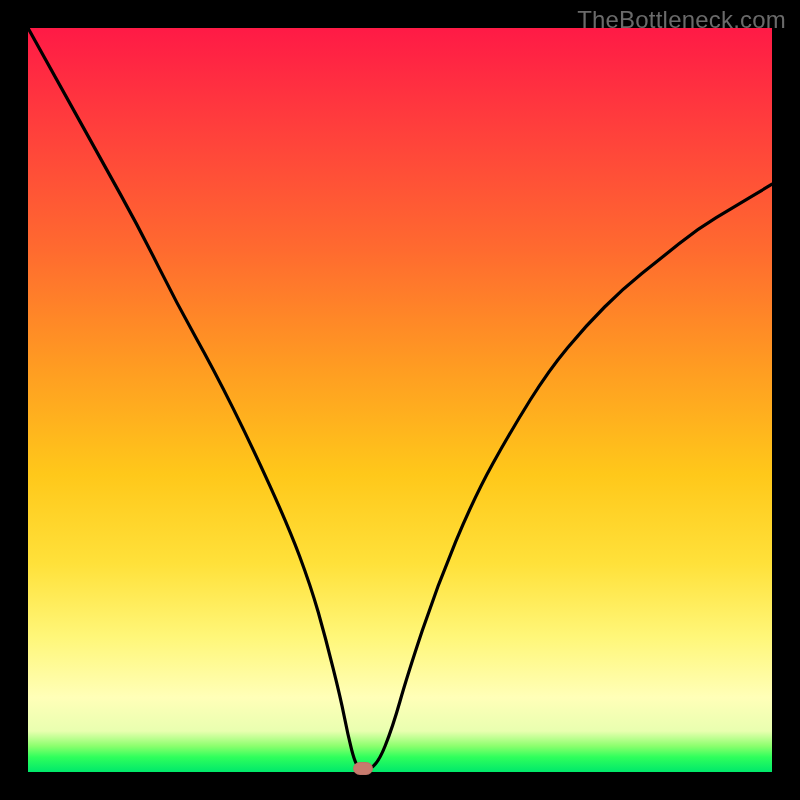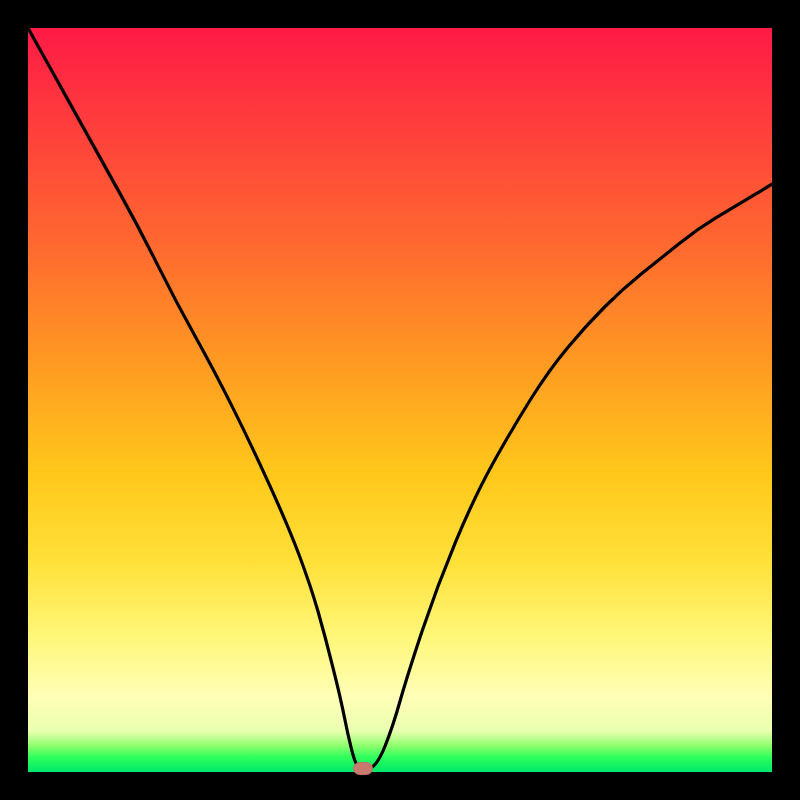--- a/index.html
+++ b/index.html
@@ -68,20 +68,21 @@
     border-radius: 7px / 6.5px;
     background: #c77a6d;
     box-shadow: 0 0 0 1px rgba(0,0,0,0.05) inset;
   }
 </style>
 </head>
 <body>
 
 <div class="frame">
 
+  <div class="watermark">TheBottleneck.com</div>
 
   <div class="plot">
 
     <svg class="curve" viewBox="0 0 744 744" preserveAspectRatio="none">
       <path fill="none" stroke="#000" stroke-width="3.2" stroke-linecap="round" d="M 0.0 0.0 Q 37.2 67.0 55.8 100.4 Q 74.4 133.9 93.0 167.4 Q 111.6 200.9 130.2 238.1 Q 148.8 275.3 167.4 308.8 Q 186.0 342.2 204.6 379.4 Q 223.2 416.6 241.8 457.6 Q 260.4 498.5 271.6 528.2 Q 282.7 558.0 290.2 584.0 Q 297.6 610.1 305.0 639.8 Q 312.5 669.6 316.2 688.2 Q 319.9 706.8 323.6 721.7 Q 327.4 736.6 331.1 740.3 Q 334.8 744.0 342.2 740.3 Q 349.7 736.6 357.1 718.0 Q 364.6 699.4 372.0 673.3 Q 379.4 647.3 394.3 602.6 Q 409.2 558.0 427.8 513.4 Q 446.4 468.7 465.0 435.2 Q 483.6 401.8 502.2 372.0 Q 520.8 342.2 539.4 319.9 Q 558.0 297.6 576.6 279.0 Q 595.2 260.4 613.8 245.5 Q 632.4 230.6 651.0 215.8 Q 669.6 200.9 688.2 189.7 Q 706.8 178.6 725.4 167.4 T 744.0 156.2"></path>
     </svg>
 
     <div class="marker" style="left: 324.8px; top: 734px;"></div>
 
   </div>

